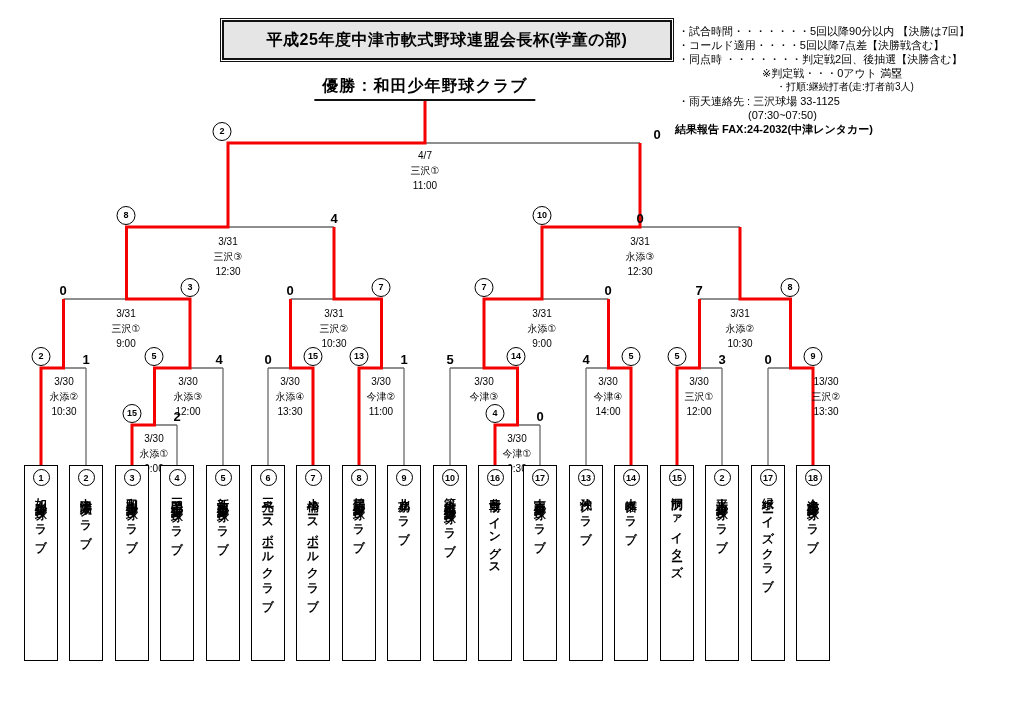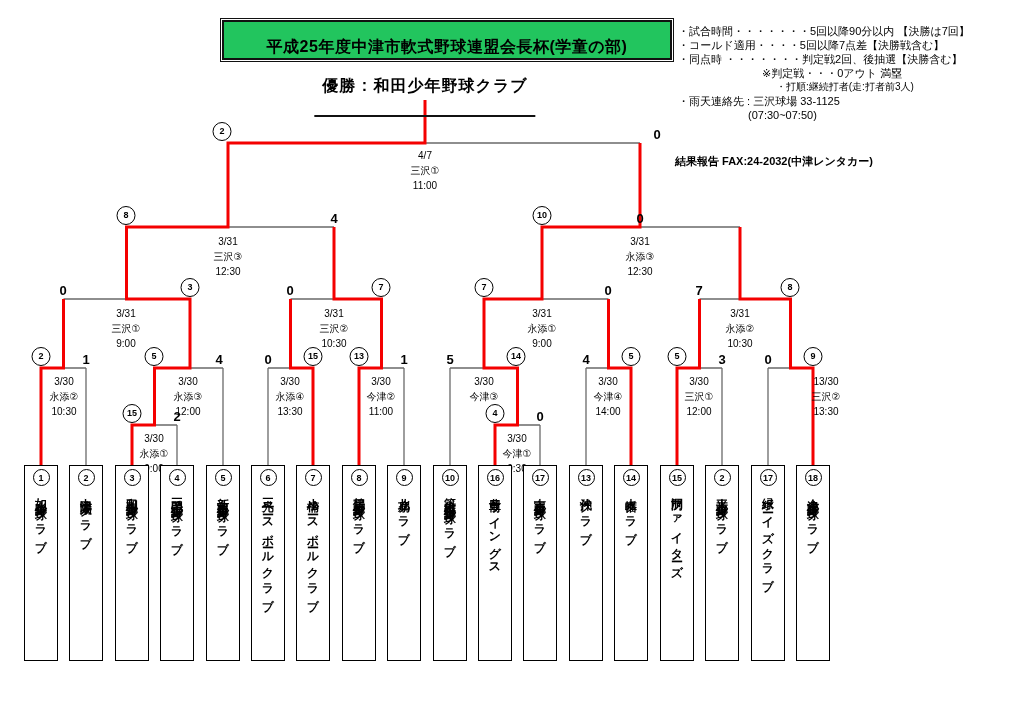--- a/index.html
+++ b/index.html
@@ -5,31 +5,31 @@
   html,body{margin:0;padding:0;}
   body{
     width:1024px;height:724px;position:relative;background:#ffffff;
     font-family:"Liberation Sans","DejaVu Sans",sans-serif;color:#000;
     overflow:hidden;
   }
   #lines{position:absolute;left:0;top:0;}
   .title-box{
     position:absolute;left:222px;top:20px;width:446px;height:36px;
     border:2px solid #111;outline:1px solid #111;outline-offset:1px;
-    display:flex;align-items:flex-end;justify-content:center;
-    font-size:16px;font-weight:bold;letter-spacing:.5px;background:#22c55e;
+    display:flex;align-items:center;justify-content:center;
+    font-size:16px;font-weight:bold;letter-spacing:.5px;background:#e5e5e5;
   }
   .champ{
     position:absolute;left:425px;top:76px;transform:translateX(-50%);
     font-size:16px;font-weight:bold;letter-spacing:1px;
-    border-bottom:2px solid #111;padding:0 8px 18px 8px;white-space:nowrap;
+    border-bottom:2px solid #111;padding:0 8px 2px 8px;white-space:nowrap;
   }
   .notes{position:absolute;left:0;top:0;font-size:11px;line-height:14px;}
   .note{position:absolute;white-space:nowrap;}
-  .note.b{font-weight:bold;margin-top:32px;}
+  .note.b{font-weight:bold;}
   .team{
     position:absolute;top:465px;width:34px;height:196px;background:#fff;
     border:1.4px solid #000;box-sizing:border-box;
     display:flex;flex-direction:column;align-items:center;padding-top:3px;
   }
   .tnum{
     width:15px;height:15px;border:1.2px solid #000;border-radius:50%;
     font-size:9px;font-weight:bold;display:flex;align-items:center;
     justify-content:center;flex:none;margin-bottom:2px;background:#fff;
   }

